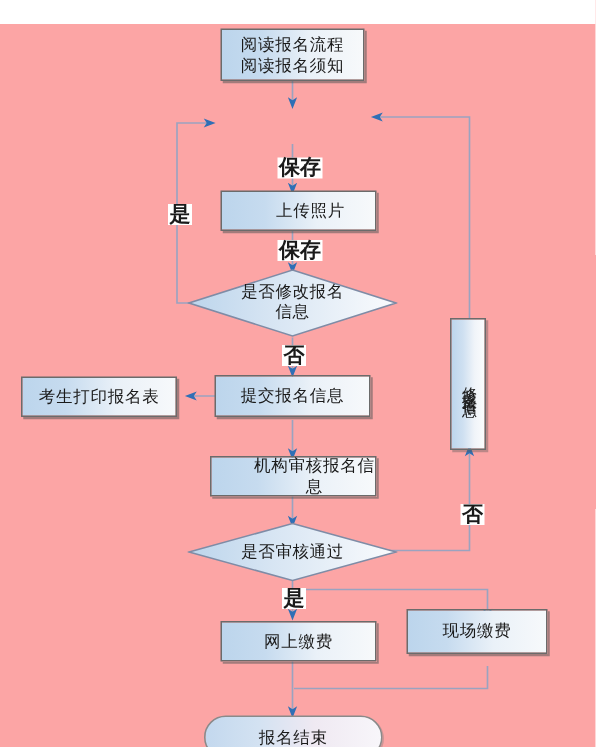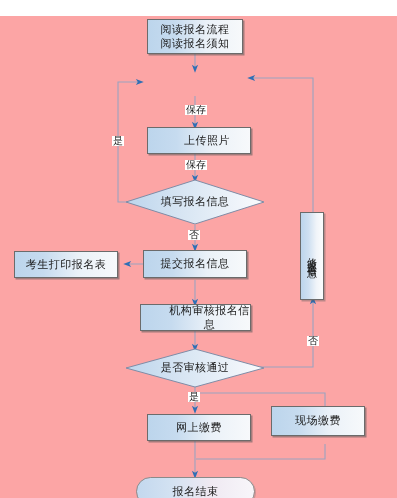--- a/index.html
+++ b/index.html
@@ -77,26 +77,27 @@
     letter-spacing: 0.4px;
   }
   .terminator {
     border: 1px solid #8a8a8a;
     border-radius: 999px;
     background: linear-gradient(to right, #c3d8ee 0%, #d3e2f2 30%, #efe9f2 62%, #f8f6fa 100%);
     box-shadow: 1px 1px 0 rgba(120,120,120,0.35);
   }
   .edge-label {
     position: absolute;
-    font-size: 10px;
+    font-size: 14px;
     color: #1a1a1a;
     background: #ffffff;
     padding: 0 1px;
     line-height: 1;
     letter-spacing: 0;
+    font-weight: bold;
   }
 </style>
 </head>
 <body>
 
 <div id="canvas">
 
   <svg class="wires" viewBox="0 0 397 498" xmlns="http://www.w3.org/2000/svg">
     <defs>
       <marker id="ah" markerWidth="9" markerHeight="9" refX="4.2" refY="3.2" orient="auto" markerUnits="strokeWidth">
@@ -152,21 +153,22 @@
         <linearGradient id="dg1" x1="0" y1="0" x2="1" y2="0">
           <stop offset="0%" stop-color="#bcd5ec"></stop>
           <stop offset="40%" stop-color="#d7e5f3"></stop>
           <stop offset="100%" stop-color="#fafbfd"></stop>
         </linearGradient>
       </defs>
       <polygon points="70,1 139,23 70,45 1,23" fill="url(#dg1)" stroke="#7f8ca6" stroke-width="1"></polygon>
     </svg>
     <div class="diamond-label">
       <div>
-        <div>填写报名信息</div>
+        <div>是否修改报名</div>
+        <div>信息</div>
       </div>
     </div>
   </div>
 
   <div class="node rect-plain vertical-node" style="left:300px; top:196px; width:24px; height:88px;">
     <span>修改报名信息</span>
   </div>
 
   <div class="node rect" style="left:14px; top:235px; width:104px; height:27px;">
     <span>考生打印报名表</span>

